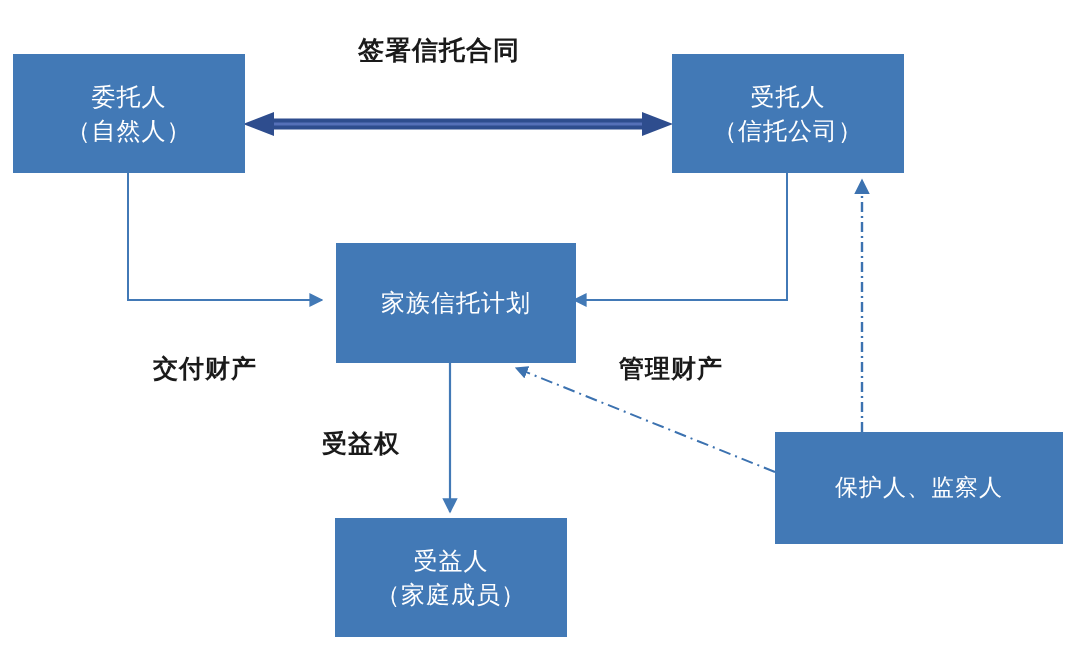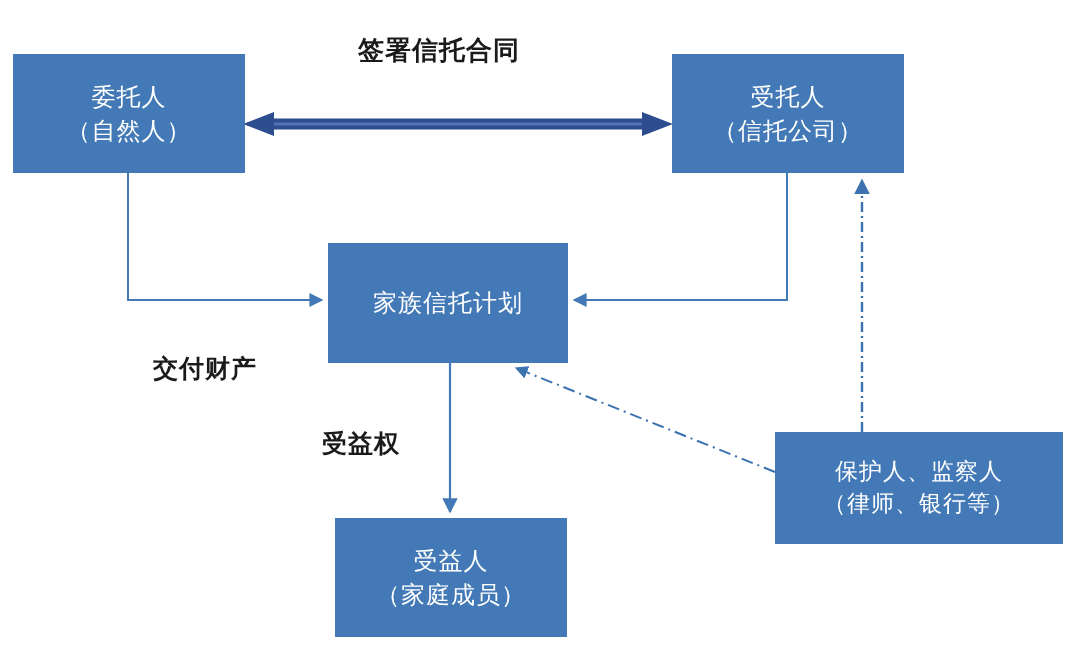--- a/index.html
+++ b/index.html
@@ -31,21 +31,21 @@
     font-weight: 500;
     letter-spacing: 1px;
     text-align: center;
   }
   .node .line1, .node .line2 {
     display: block;
     white-space: nowrap;
   }
   .node-settlor   { left: 13px;  top: 54px;  width: 232px; height: 119px; font-size: 24px; }
   .node-trustee   { left: 672px; top: 54px;  width: 232px; height: 119px; font-size: 24px; }
-  .node-plan      { left: 328px; top: 243px; width: 240px; height: 120px; font-size: 24px; }
+  .node-plan      { left: 336px; top: 243px; width: 240px; height: 120px; font-size: 24px; }
   .node-beneficiary { left: 335px; top: 518px; width: 232px; height: 119px; font-size: 24px; }
   .node-protector { left: 775px; top: 432px; width: 288px; height: 112px; font-size: 23px; }
 
   .edge-label {
     position: absolute;
     color: #1a1a1a;
     font-weight: bold;
     font-size: 25px;
     letter-spacing: 1px;
     white-space: nowrap;
@@ -111,20 +111,20 @@
     <span class="line1">家族信托计划</span>
   </div>
 
   <div class="node node-beneficiary">
     <span class="line1">受益人</span>
     <span class="line2">（家庭成员）</span>
   </div>
 
   <div class="node node-protector">
     <span class="line1">保护人、监察人</span>
-    <span class="line2">（律师、银行等）</span>
   </div>
 
   <div class="edge-label label-contract">签署信托合同</div>
   <div class="edge-label label-deliver">交付财产</div>
+  <div class="edge-label label-manage">管理财产</div>
   <div class="edge-label label-benefit">受益权</div>
 
 </div>
 
 </body></html>

